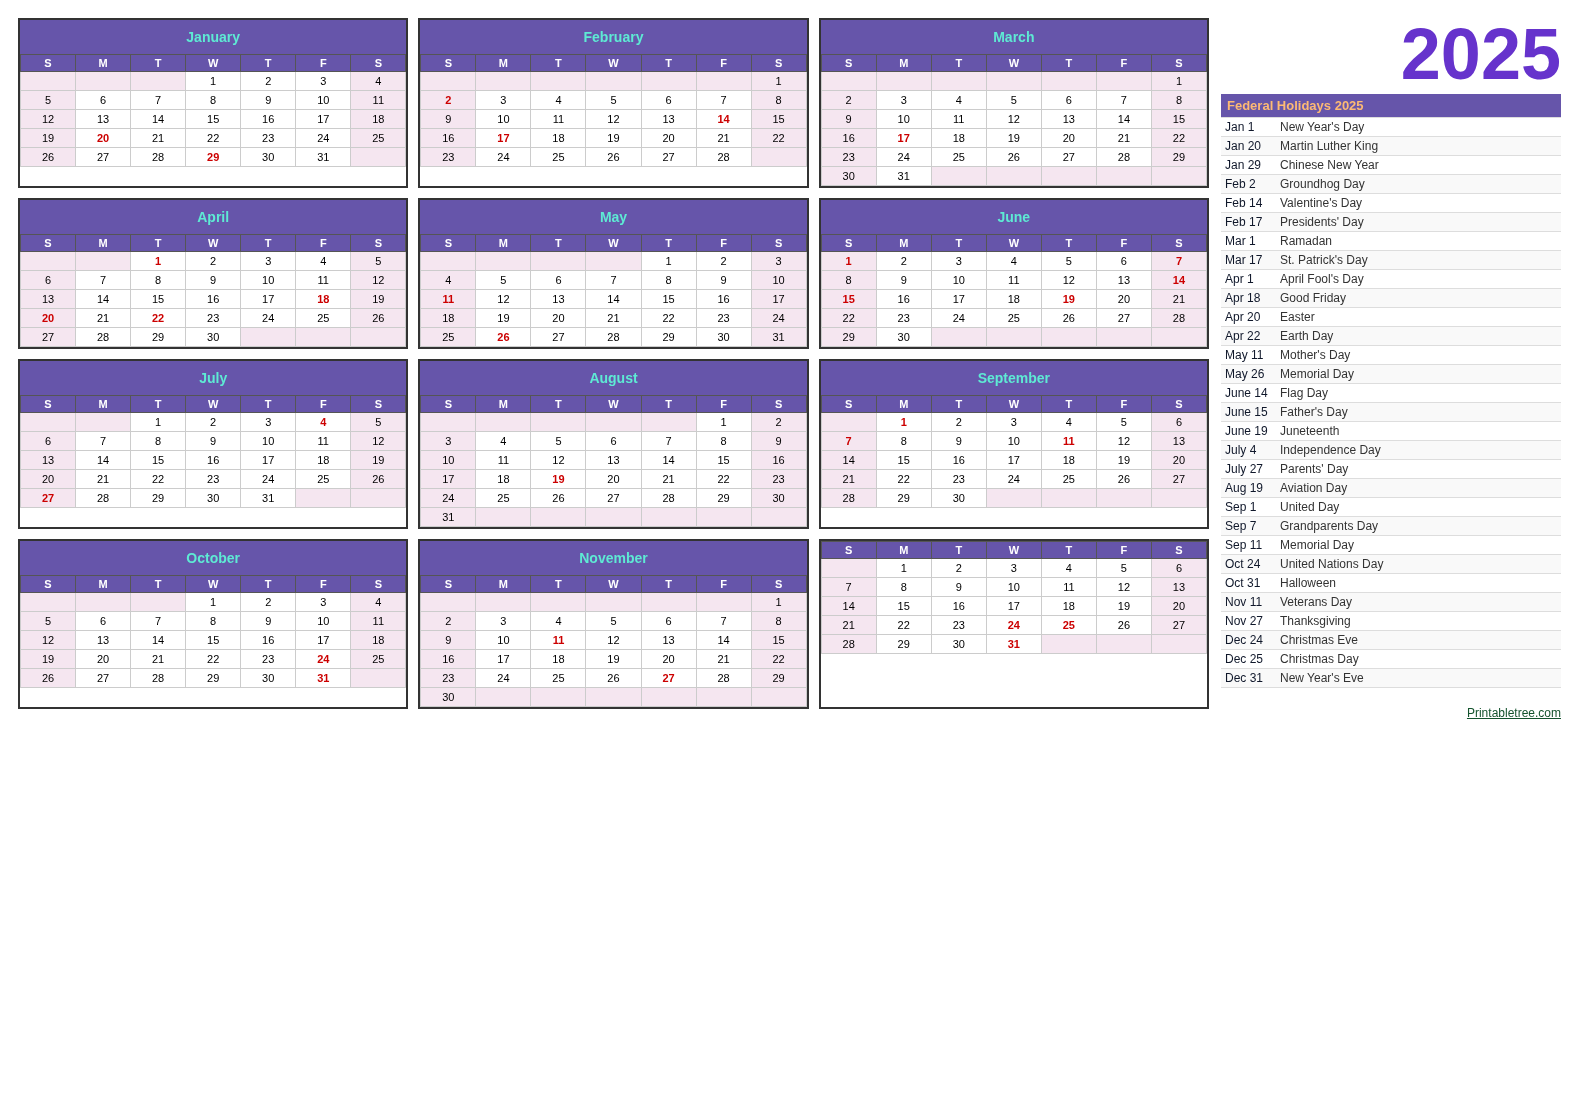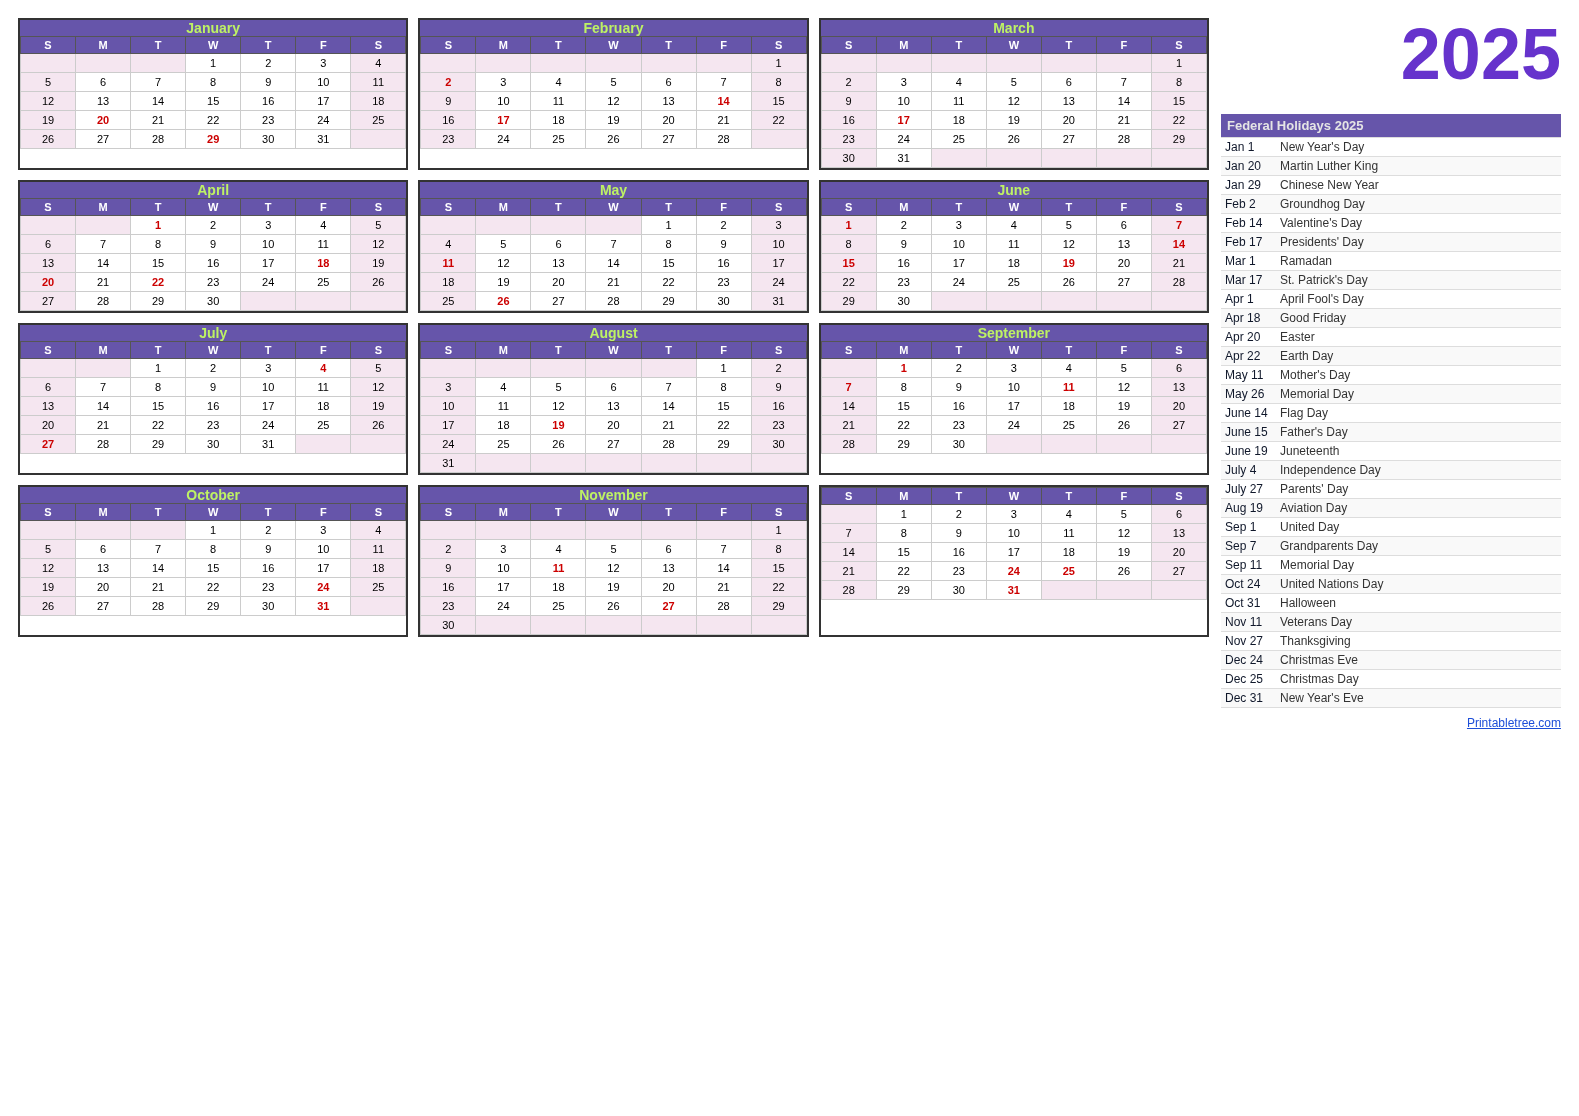--- a/index.html
+++ b/index.html
@@ -19,25 +19,25 @@
       grid-template-columns: repeat(3, 1fr);
       grid-template-rows: repeat(4, auto);
       gap: 10px;
       align-content: start;
     }
     .month-block {
       border: 2px solid #333;
     }
     .month-header {
       background: #6655aa;
-      color: #bef264;
+      color: #5eead4;
       text-align: center;
       font-size: 14px;
       font-weight: bold;
-      padding: 0 0;
+      padding: 9px 0;
     }
     .month-grid {
       width: 100%;
       border-collapse: collapse;
     }
     .month-grid th {
       background: #6655aa;
       color: #fff;
       font-size: 11px;
       text-align: center;
@@ -71,30 +71,30 @@
       align-items: flex-start;
       padding-top: 0;
     }
     .year-title {
       font-size: 72px;
       font-weight: 900;
       color: #6633cc;
       text-align: right;
       width: 100%;
       line-height: 1;
-      margin-bottom: 24px;
+      margin-bottom: 4px;
     }
     .holidays-table {
       width: 100%;
       border-collapse: collapse;
       font-size: 12px;
     }
     .holidays-table .hdr {
       background: #6655aa;
-      color: #e5e5e5;
+      color: #fdba74;
       font-weight: bold;
       font-size: 13px;
       padding: 4px 6px;
     }
     .holidays-table td {
       padding: 2px 4px;
       border-bottom: 1px solid #ddd;
       vertical-align: middle;
     }
     .holidays-table tr:nth-child(even) td {
@@ -103,24 +103,24 @@
     .holidays-table .date-col {
       white-space: nowrap;
       width: 55px;
       color: #0f172a;
       font-weight: 500;
     }
     .holidays-table .name-col {
       color: #333;
     }
     .printable-link {
-      color: #1d4ed8;
+      color: #14532d;
       font-size: 12px;
       text-decoration: underline;
-      margin-top: 8px;
+      margin-top: 18px;
       align-self: flex-end;
     }
   </style>
 </head>
 <body>
 
 <div class="calendar-section" id="cal-grid">
 <div class="month-block">
       <div class="month-header">January</div>
       <table class="month-grid">

